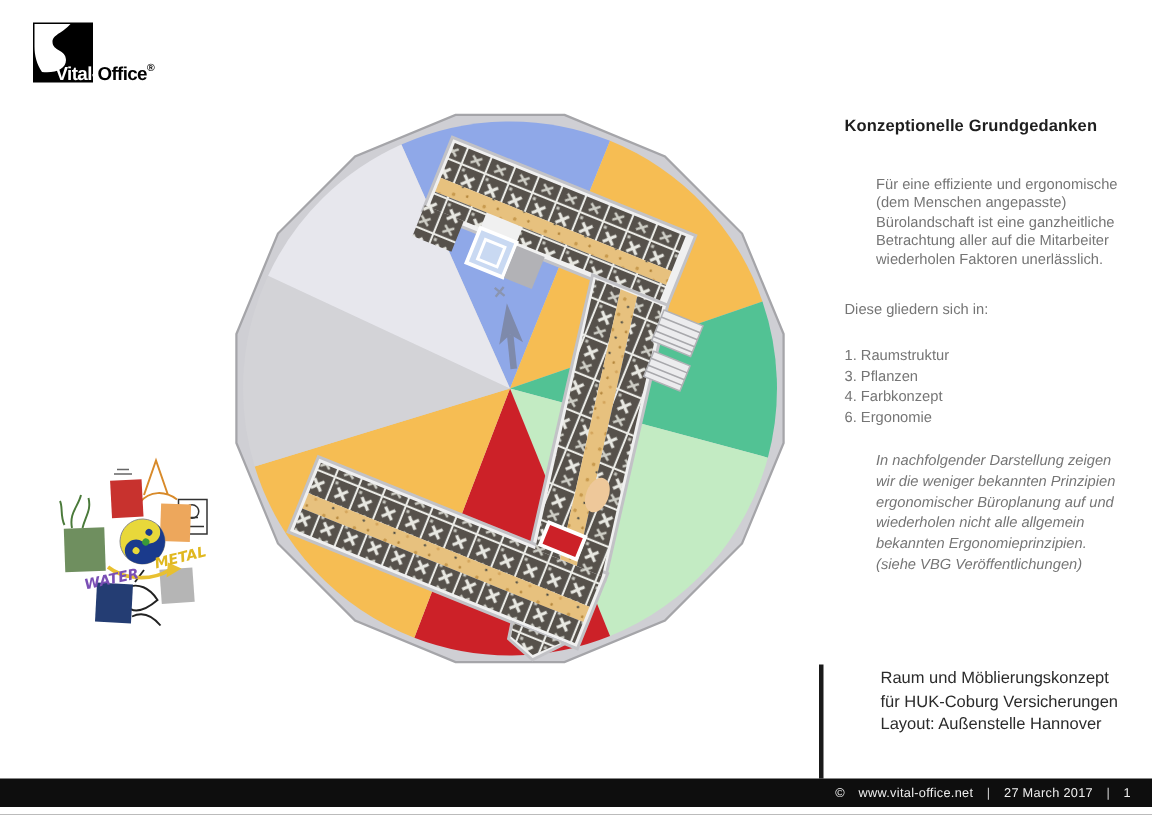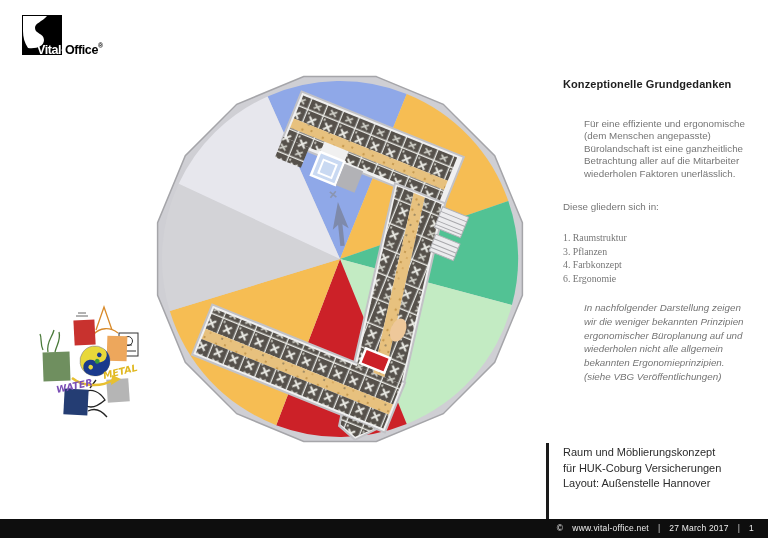--- a/index.html
+++ b/index.html
@@ -14,29 +14,29 @@
   .logo-text{position:absolute;left:15px;top:27px;font-size:12.5px;font-weight:700;
              letter-spacing:-0.4px;white-space:nowrap;}
   .logo-text .w{color:#fff;} .logo-text .b{color:#000;}
   .logo-text sup{font-size:7px;vertical-align:6px;color:#000;}
 
   
   .panel{position:absolute;left:563px;top:78px;width:195px;color:#757575;}
   .panel h1{margin:0 0 28px 0;font-size:11px;font-weight:700;color:#1e1e1e;letter-spacing:0.1px;}
   .panel .line{font-size:9.8px;line-height:12.4px;white-space:nowrap;padding-left:21px;}
   .panel .intro{margin-top:20px;font-size:9.8px;line-height:13px;}
-  .panel ul{list-style:none;margin:18px 0 13px 0;padding:0;font-family:Liberation Serif, serif;}
+  .panel ul{list-style:none;margin:18px 0 13px 0;padding:0;}
   .panel li{font-size:9.8px;line-height:13.5px;}
   .panel .p2{margin-top:16px;}
   .panel .p2 .line{line-height:13.8px;font-style:italic;}
 
   
   .vrule{position:absolute;left:546px;top:443px;width:2.5px;height:76px;background:#1a1a1a;}
   .project{position:absolute;left:563px;top:445px;width:200px;color:#2b2b2b;}
-  .project .pline{font-size:11px;line-height:15.5px;white-space:nowrap;}
+  .project .pline{font-size:11px;line-height:15.5px;white-space:nowrap;margin-left:24px;}
 
   
   .footer{position:absolute;left:0;top:519px;width:768px;height:18.5px;background:#0e0e0e;
           display:flex;align-items:center;justify-content:flex-end;gap:9px;
           padding-right:14px;box-sizing:border-box;}
   .footer span{color:#efefef;font-size:8.5px;letter-spacing:0.2px;}
   .footer .sep{color:#cfcfcf;}
 </style>
 </head>
 <body>

